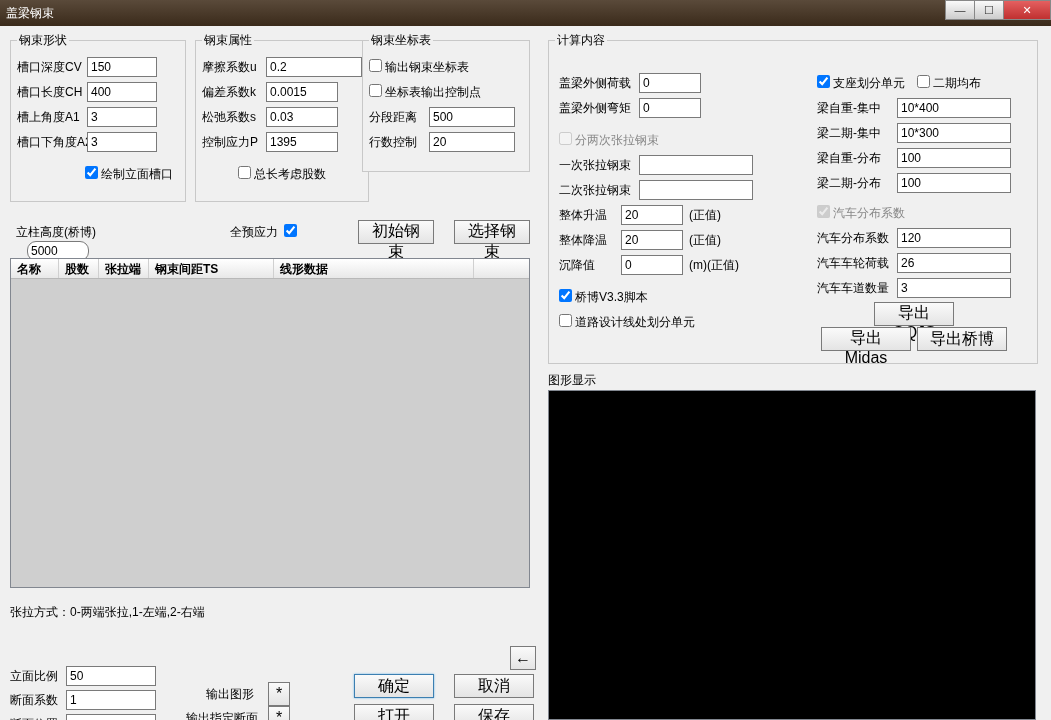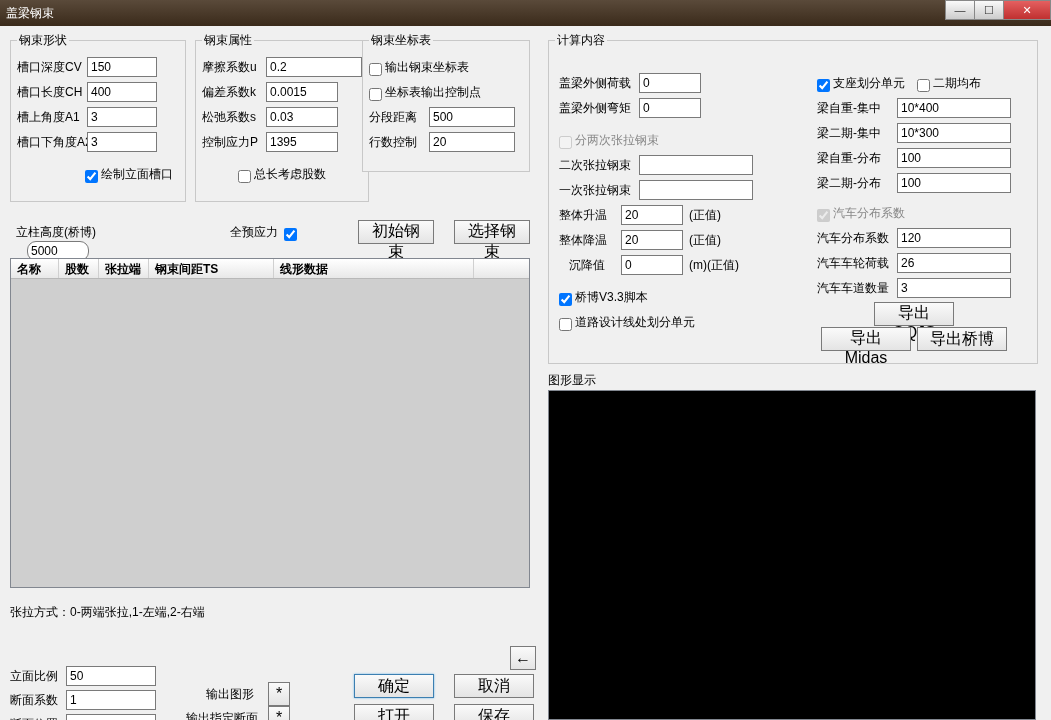--- a/index.html
+++ b/index.html
@@ -115,21 +115,21 @@
   padding: 2px 6px;
   white-space: nowrap;
   font-weight: bold;
 }
 .blackbox {
   position: absolute;
   background: #000;
   border: 1px solid #828790;
 }
 .disabled { color: #888; }
-.check-wrap { display: inline-flex; align-items: flex-end; }
+.check-wrap { display: inline-flex; align-items: flex-start; }
 .unit { margin-left: 6px; white-space: nowrap; }
 </style>
 </head>
 <body>
 
 <div class="window">
   <div class="titlebar">
     <span>盖梁钢束</span>
     <div class="wbtns">
       <div class="wbtn">—</div>
@@ -277,39 +277,39 @@
             <span class="lbl2">盖梁外侧弯矩</span>
             <input type="text" style="width: 62px;" value="0">
           </div>
         <div class="row disabled" style="margin-top:10px;">
             <label class="check-wrap">
               <input type="checkbox" disabled="" style="">
               <span>分两次张拉钢束</span>
             </label>
           </div>
         <div class="row">
+            <span class="lbl2">一次张拉钢束</span>
+            <input type="text" style="width: 114px;" value="">
+          </div>
+        <div class="row">
             <span class="lbl2">二次张拉钢束</span>
-            <input type="text" style="width: 114px;" value="">
-          </div>
-        <div class="row">
-            <span class="lbl2">一次张拉钢束</span>
             <input type="text" style="width: 114px;" value="">
           </div>
         <div class="row" style="">
             <span class="lbl2" style="width:62px">整体升温</span>
             <input type="text" style="width: 62px;" value="20">
             <span class="unit">(正值)</span>
           </div>
         <div class="row">
             <span class="lbl2" style="width:62px">整体降温</span>
             <input type="text" style="width: 62px;" value="20">
             <span class="unit">(正值)</span>
           </div>
         <div class="row">
-            <span class="lbl2" style="width:62px; text-align:center; padding-right:6px;">沉降值</span>
+            <span class="lbl2" style="width:62px; text-align:left; padding-right:6px;">沉降值</span>
             <input type="text" style="width: 62px;" value="0">
             <span class="unit">(m)(正值)</span>
           </div>
         <div class="row" style="margin-top:10px;">
             <label class="check-wrap">
               <input type="checkbox" checked="" style="">
               <span>桥博V3.3脚本</span>
             </label>
           </div>
         <div class="row">

